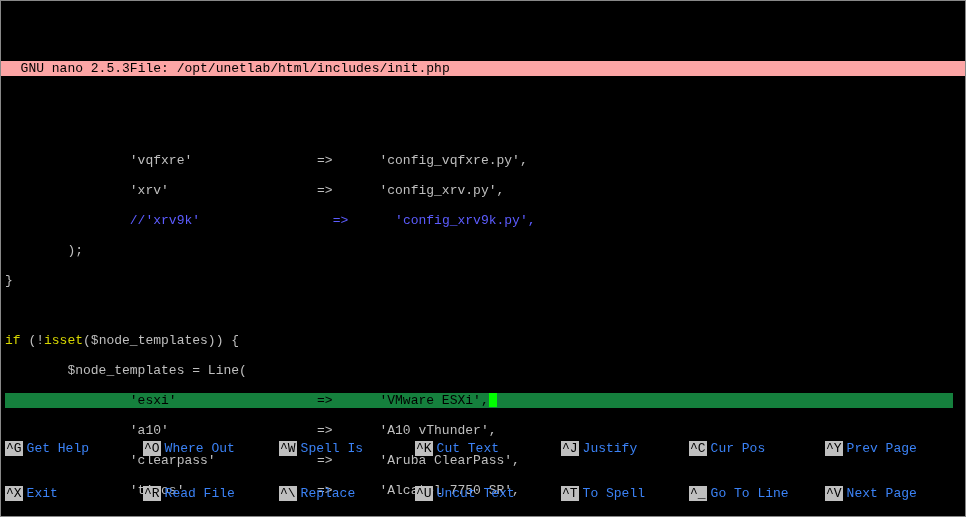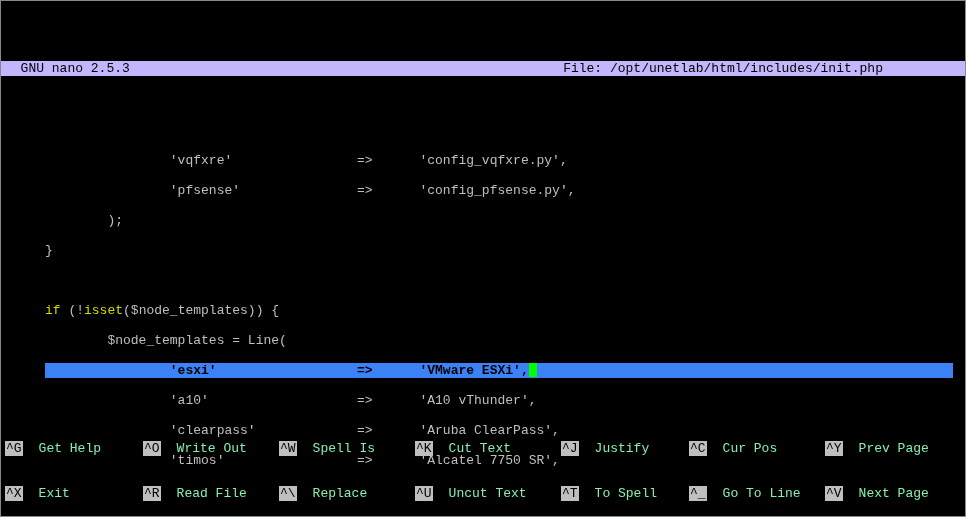--- a/index.html
+++ b/index.html
@@ -13,58 +13,56 @@
       font-family: "Courier New", monospace;
       font-size: 13px;
       line-height: 15px;
       width: 966px;
       height: 517px;
       overflow: hidden;
       white-space: pre;
       border: 1px solid #888;
     }
     .header {
-      background: #c4b5fd;
+      background: #fca5a5;
       color: #000;
       display: flex;
       height: 15px;
       padding: 0 4px;
     }
     .header-left {
       flex: 0 0 auto;
     }
     .header-center {
       flex: 1;
-      text-align: right;
+      text-align: left;
     }
     .header-right {
       flex: 0 0 auto;
       margin-top: 45px;
     }
     .editor {
       padding: 2px 4px 0 4px;
     }
     .line {
       height: 15px;
-      margin-left: 40px;
     }
     .yellow {
       color: #d7d700;
       text-align: center;
     }
     .blue {
       color: #5c5cff;
     }
     .highlight {
-      background: #3b82f6;
+      background: #15803d;
       color: #000;
       display: inline-block;
       width: calc(100% - 8px);
       position: relative;
-      font-weight: bold;
     }
     .cursor {
       background: #00ff00;
       color: #00ff00;
       display: inline-block;
       width: 8px;
       height: 14px;
       vertical-align: top;
     }
     .footer {
@@ -81,22 +79,22 @@
     .footer-item {
       flex: 0 0 auto;
       display: flex;
     }
     .key {
       background: #bfbfbf;
       color: #000;
       padding: 0 1px;
     }
     .label {
-      color: #86efac;
-      padding-left: 16px;
+      color: #3b82f6;
+      padding-left: 4px;
     }
     .w1 { width: 138px; }
     .w2 { width: 136px; }
     .w3 { width: 136px; }
     .w4 { width: 146px; }
     .w5 { width: 128px; }
     .w6 { width: 136px; }
   </style>
 </head>
 <body>
@@ -105,21 +103,22 @@
 
 <div class="header">
   <span class="header-left">  GNU nano 2.5.3</span>
   <span class="header-center">File: /opt/unetlab/html/includes/init.php</span>
   <span class="header-right">Modified  </span>
 </div>
 
 <div class="editor">
 <div class="line"></div>
 <div class="line">                'vqfxre'                =&gt;      'config_vqfxre.py',</div>
-<div class="line">                'pfsense'               =&gt;      'config_pfsense.py',</div>
+<div class="line">                'xrv'                   =&gt;      'config_xrv.py',</div>
+<div class="line"><span class="blue">                //</span><span class="blue">'xrv9k'                 =&gt;      'config_xrv9k.py',</span></div>
 <div class="line">        );</div>
 <div class="line">}</div>
 <div class="line"></div>
 <div class="line"><span class="yellow">if</span><span> (!</span><span class="yellow">isset</span><span>($node_templates)) {</span></div>
 <div class="line">        $node_templates = Line(</div>
 <div class="line"><span class="highlight"><span>                'esxi'                  =&gt;      'VMware ESXi',</span><span class="cursor"> </span></span></div>
 <div class="line">                'a10'                   =&gt;      'A10 vThunder',</div>
 <div class="line">                'clearpass'             =&gt;      'Aruba ClearPass',</div>
 <div class="line">                'timos'                 =&gt;      'Alcatel 7750 SR',</div>
 
@@ -133,21 +132,21 @@
 
 
 
 
 
 </div>
 
 <div class="footer">
   <div class="footer-row">
     <div class="footer-item w1"><span class="key">^G</span><span class="label">Get Help</span></div>
-    <div class="footer-item w2"><span class="key">^O</span><span class="label">Write Out</span></div>
+    <div class="footer-item w2"><span class="key">^O</span><span class="label">Where Out</span></div>
     <div class="footer-item w3"><span class="key">^W</span><span class="label">Spell Is</span></div>
     <div class="footer-item w4"><span class="key">^K</span><span class="label">Cut Text</span></div>
     <div class="footer-item w5"><span class="key">^J</span><span class="label">Justify</span></div>
     <div class="footer-item w6"><span class="key">^C</span><span class="label">Cur Pos</span></div>
     <div class="footer-item"><span class="key">^Y</span><span class="label">Prev Page</span></div>
   </div>
   <div class="footer-row">
     <div class="footer-item w1"><span class="key">^X</span><span class="label">Exit</span></div>
     <div class="footer-item w2"><span class="key">^R</span><span class="label">Read File</span></div>
     <div class="footer-item w3"><span class="key">^\</span><span class="label">Replace</span></div>

